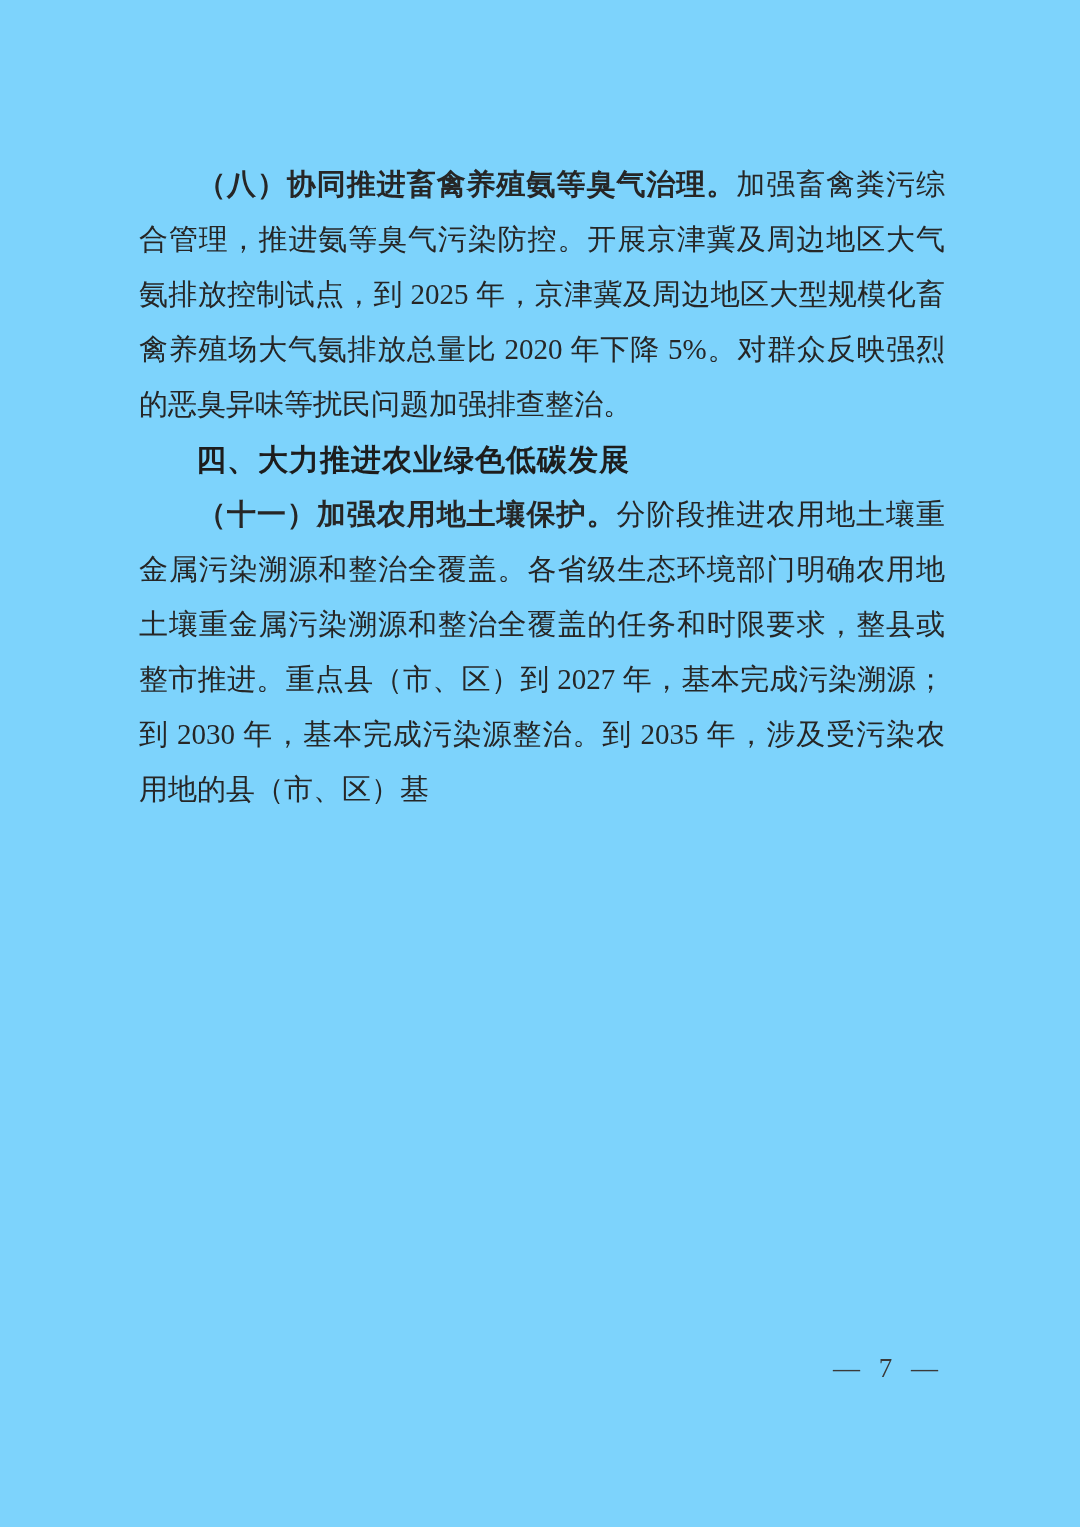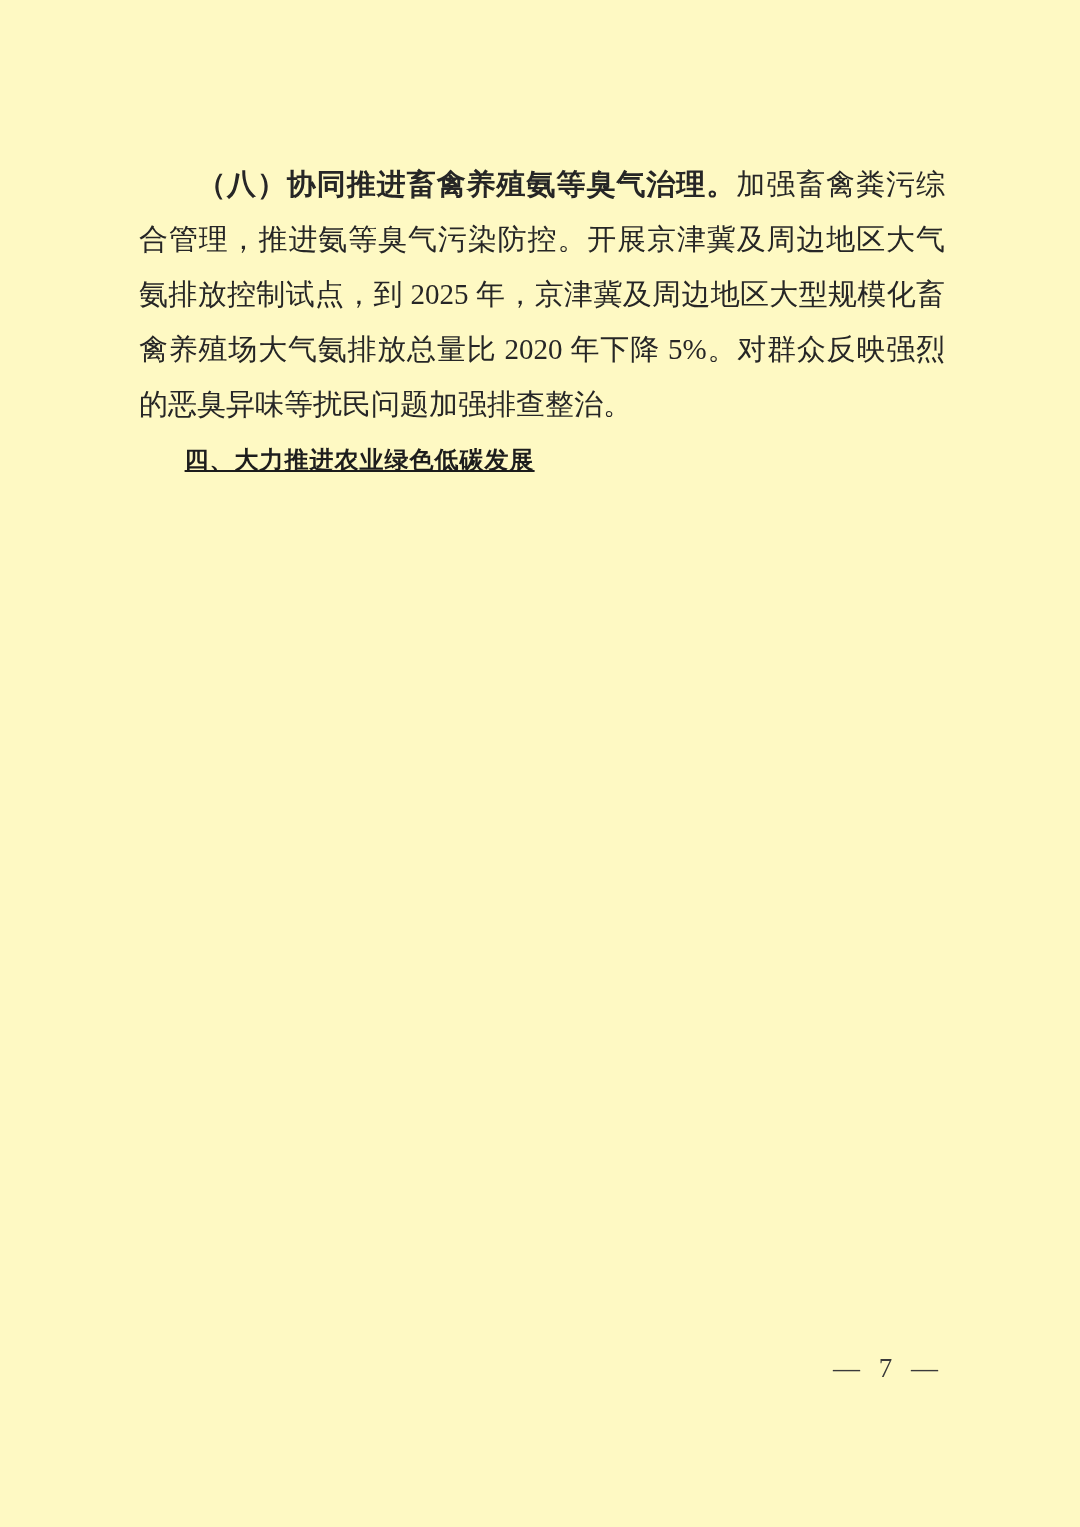--- a/index.html
+++ b/index.html
@@ -4,21 +4,21 @@
 <style>
   html, body {
     margin: 0;
     padding: 0;
     background: #ffffff;
   }
   .page {
     position: relative;
     width: 1080px;
     height: 1527px;
-    background: #fef9c3;
+    background: #7dd3fc;
     overflow: hidden;
     font-family: "Liberation Serif", "DejaVu Serif", serif;
     color: #262626;
   }
   .content {
     position: absolute;
     left: 139px;
     top: 157px;
     width: 806px;
   }
@@ -30,26 +30,25 @@
     text-indent: 2em;
     word-break: break-all;
   }
   .para .lead {
     font-weight: bold;
   }
   .sec-heading {
     margin: 0;
     font-family: "Liberation Sans", "DejaVu Sans", sans-serif;
     font-weight: bold;
-    font-size: 24px;
+    font-size: 30px;
     line-height: 55px;
     color: #1d1d1d;
     text-indent: 1.9em;
     letter-spacing: 1px;
-    text-decoration: underline;
   }
   .page-number {
     position: absolute;
     right: 136px;
     top: 1348px;
     font-size: 27px;
     line-height: 40px;
     color: #3a3a3a;
     letter-spacing: 6px;
     font-family: "Liberation Serif", "DejaVu Serif", serif;
@@ -60,17 +59,18 @@
 
 <div class="page">
   <div class="content">
 
     <p class="para"><span class="lead">（八）协同推进畜禽养殖氨等臭气治理。</span><span class="body-text">加强畜禽粪污综合管理，推进氨等臭气污染防控。开展京津冀及周边地区大气氨排放控制试点，到 2025 年，京津冀及周边地区大型规模化畜禽养殖场大气氨排放总量比 2020 年下降 5%。对群众反映强烈的恶臭异味等扰民问题加强排查整治。</span></p>
 
 
 
     <h2 class="sec-heading">四、大力推进农业绿色低碳发展</h2>
 
+    <p class="para"><span class="lead">（十一）加强农用地土壤保护。</span><span class="body-text">分阶段推进农用地土壤重金属污染溯源和整治全覆盖。各省级生态环境部门明确农用地土壤重金属污染溯源和整治全覆盖的任务和时限要求，整县或整市推进。重点县（市、区）到 2027 年，基本完成污染溯源；到 2030 年，基本完成污染源整治。到 2035 年，涉及受污染农用地的县（市、区）基</span></p>
 
   </div>
 
   <div class="page-number">— 7 —</div>
 </div>
 
 </body></html>

